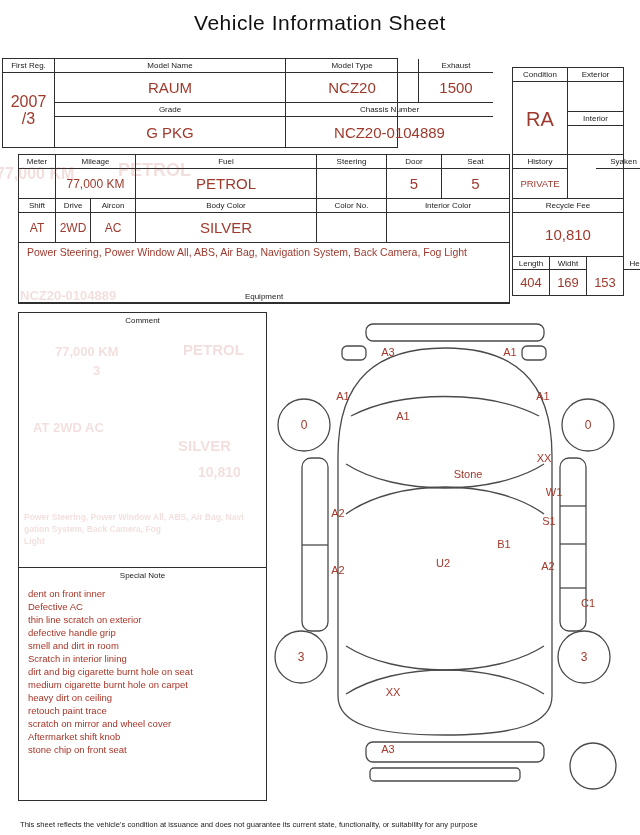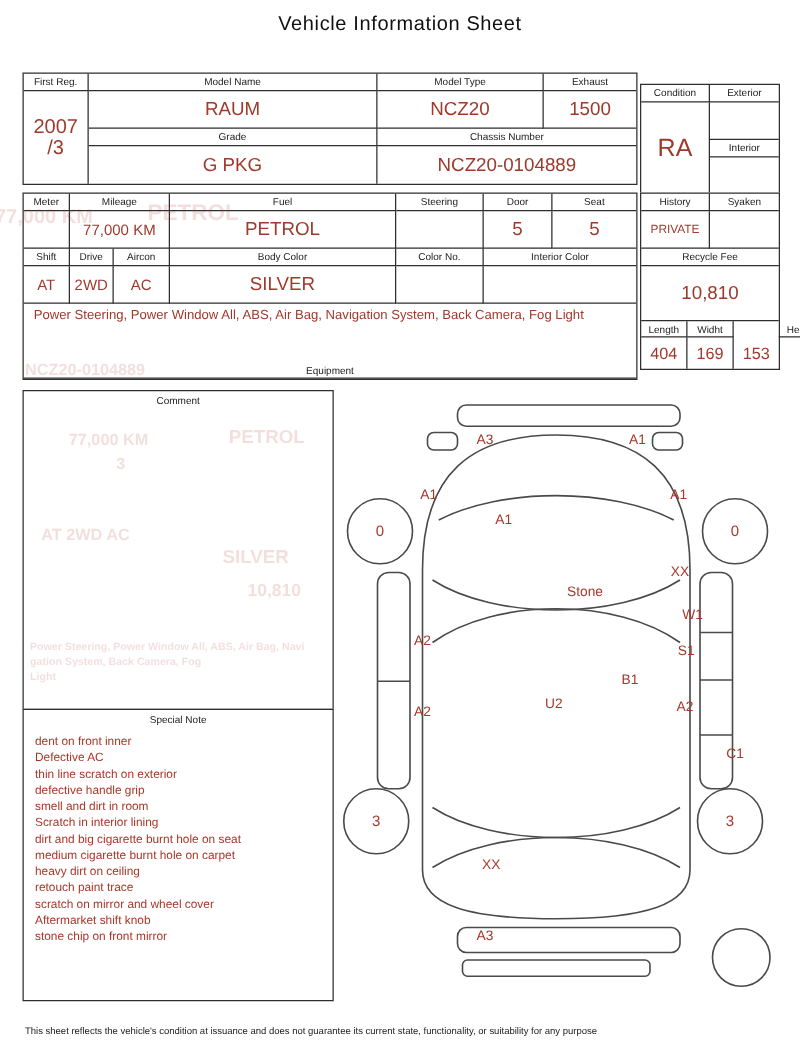--- a/index.html
+++ b/index.html
@@ -6,21 +6,21 @@
     --value_red:#9e392c;
     --note_red:#a93527;
     --mark_red:#a5392b;
     --line:#2e2e2e;
     --ghost:#b04032;
   }
   html,body{margin:0;padding:0;background:#fff;}
   #page{position:relative;width:640px;height:835px;background:#fff;overflow:hidden;
         font-family:"Liberation Sans",sans-serif;color:#161616;}
   .title{position:absolute;top:11px;left:0;width:100%;text-align:center;
-         font-size:16px;letter-spacing:.5px;color:#101010;}
+         font-size:21px;letter-spacing:.5px;color:#101010;}
   .box{position:absolute;border:1px solid var(--line);background:#fff;box-sizing:border-box;}
   .trow{display:flex;}
   .cell{flex:0 0 auto;box-sizing:border-box;display:flex;align-items:center;justify-content:center;
         border-right:1px solid var(--line);border-bottom:1px solid var(--line);overflow:hidden;}
   .hdr{font-size:8px;color:#222;}
   .val{color:var(--value_red);font-size:15px;}
   .br0{border-right:none !important;}
   .bb0{border-bottom:none !important;}
   .span-cell{position:absolute;box-sizing:border-box;display:flex;align-items:center;justify-content:center;}
   .pre{white-space:pre-line;text-align:center;line-height:17px;}
@@ -38,21 +38,21 @@
   .ghost-layer .postext{transform:none;color:var(--ghost);opacity:.16;font-weight:bold;}
   .footer{position:absolute;left:20px;top:820px;width:604px;font-size:7.6px;color:#222;}
 </style>
 </head>
 <body>
 
 <div id="page">
 
   <div class="title">Vehicle Information Sheet</div>
 
-  <div class="box" style="left:18px;top:58px;width:492px;height:90px;">
+  <div class="box" style="left:2px;top:58px;width:396px;height:90px;">
     <div class="trow" style="height:14px;">
       <div class="cell hdr" style="width:52px;">First Reg.</div>
       <div class="cell hdr" style="width:231px;">Model Name</div>
       <div class="cell hdr" style="width:133px;">Model Type</div>
       <div class="cell hdr br0" style="width:74px;">Exhaust</div>
     </div>
     <div class="span-cell val pre" style="left:0;top:14px;width:52px;height:74px;border-right:1px solid var(--line);font-size:16px;">2007
 /3</div>
     <div class="trow" style="height:30px;margin-left:52px;">
       <div class="cell val" style="width:231px;">RAUM</div>
@@ -121,21 +121,21 @@
     </div>
     <div class="trow" style="height:47px;">
       <div class="cell val eqtxt br0 bb0" style="width:490px;">Power Steering, Power Window All, ABS, Air Bag, Navigation System, Back Camera, Fog Light</div>
     </div>
     <div class="trow" style="height:13px;">
       <div class="cell hdr br0" style="width:490px;">Equipment</div>
     </div>
   </div>
 
   <div class="box" style="left:512px;top:154px;width:112px;height:142px;">
-    <div class="trow" style="height:14px;">
+    <div class="trow" style="height:14px;gap:28px;">
       <div class="cell hdr" style="width:55px;">History</div>
       <div class="cell hdr br0" style="width:55px;">Syaken</div>
     </div>
     <div class="trow" style="height:30px;">
       <div class="cell val" style="width:55px;font-size:9.5px;">PRIVATE</div>
       <div class="cell val br0" style="width:55px;font-size:9.5px;"></div>
     </div>
     <div class="trow" style="height:14px;">
       <div class="cell hdr br0" style="width:110px;">Recycle Fee</div>
     </div>
@@ -166,21 +166,21 @@
         <div class="note-item">thin line scratch on exterior</div>
         <div class="note-item">defective handle grip</div>
         <div class="note-item">smell and dirt in room</div>
         <div class="note-item">Scratch in interior lining</div>
         <div class="note-item">dirt and big cigarette burnt hole on seat</div>
         <div class="note-item">medium cigarette burnt hole on carpet</div>
         <div class="note-item">heavy dirt on ceiling</div>
         <div class="note-item">retouch paint trace</div>
         <div class="note-item">scratch on mirror and wheel cover</div>
         <div class="note-item">Aftermarket shift knob</div>
-        <div class="note-item">stone chip on front mirror</div>
+        <div class="note-item">stone chip on front seat</div>
       </div>
   </div>
 
   <div class="diagram">
     <svg width="356" height="486" viewBox="0 0 356 486">
       <g fill="none" stroke="#4a4a4a" stroke-width="1.3">
         <rect x="100" y="8" width="178" height="17" rx="7" fill="#fff"></rect>
         <rect x="76" y="30" width="24" height="14" rx="5" fill="#fff"></rect>
         <rect x="256" y="30" width="24" height="14" rx="5" fill="#fff"></rect>
         <circle cx="38" cy="109" r="26" fill="#fff"></circle>

